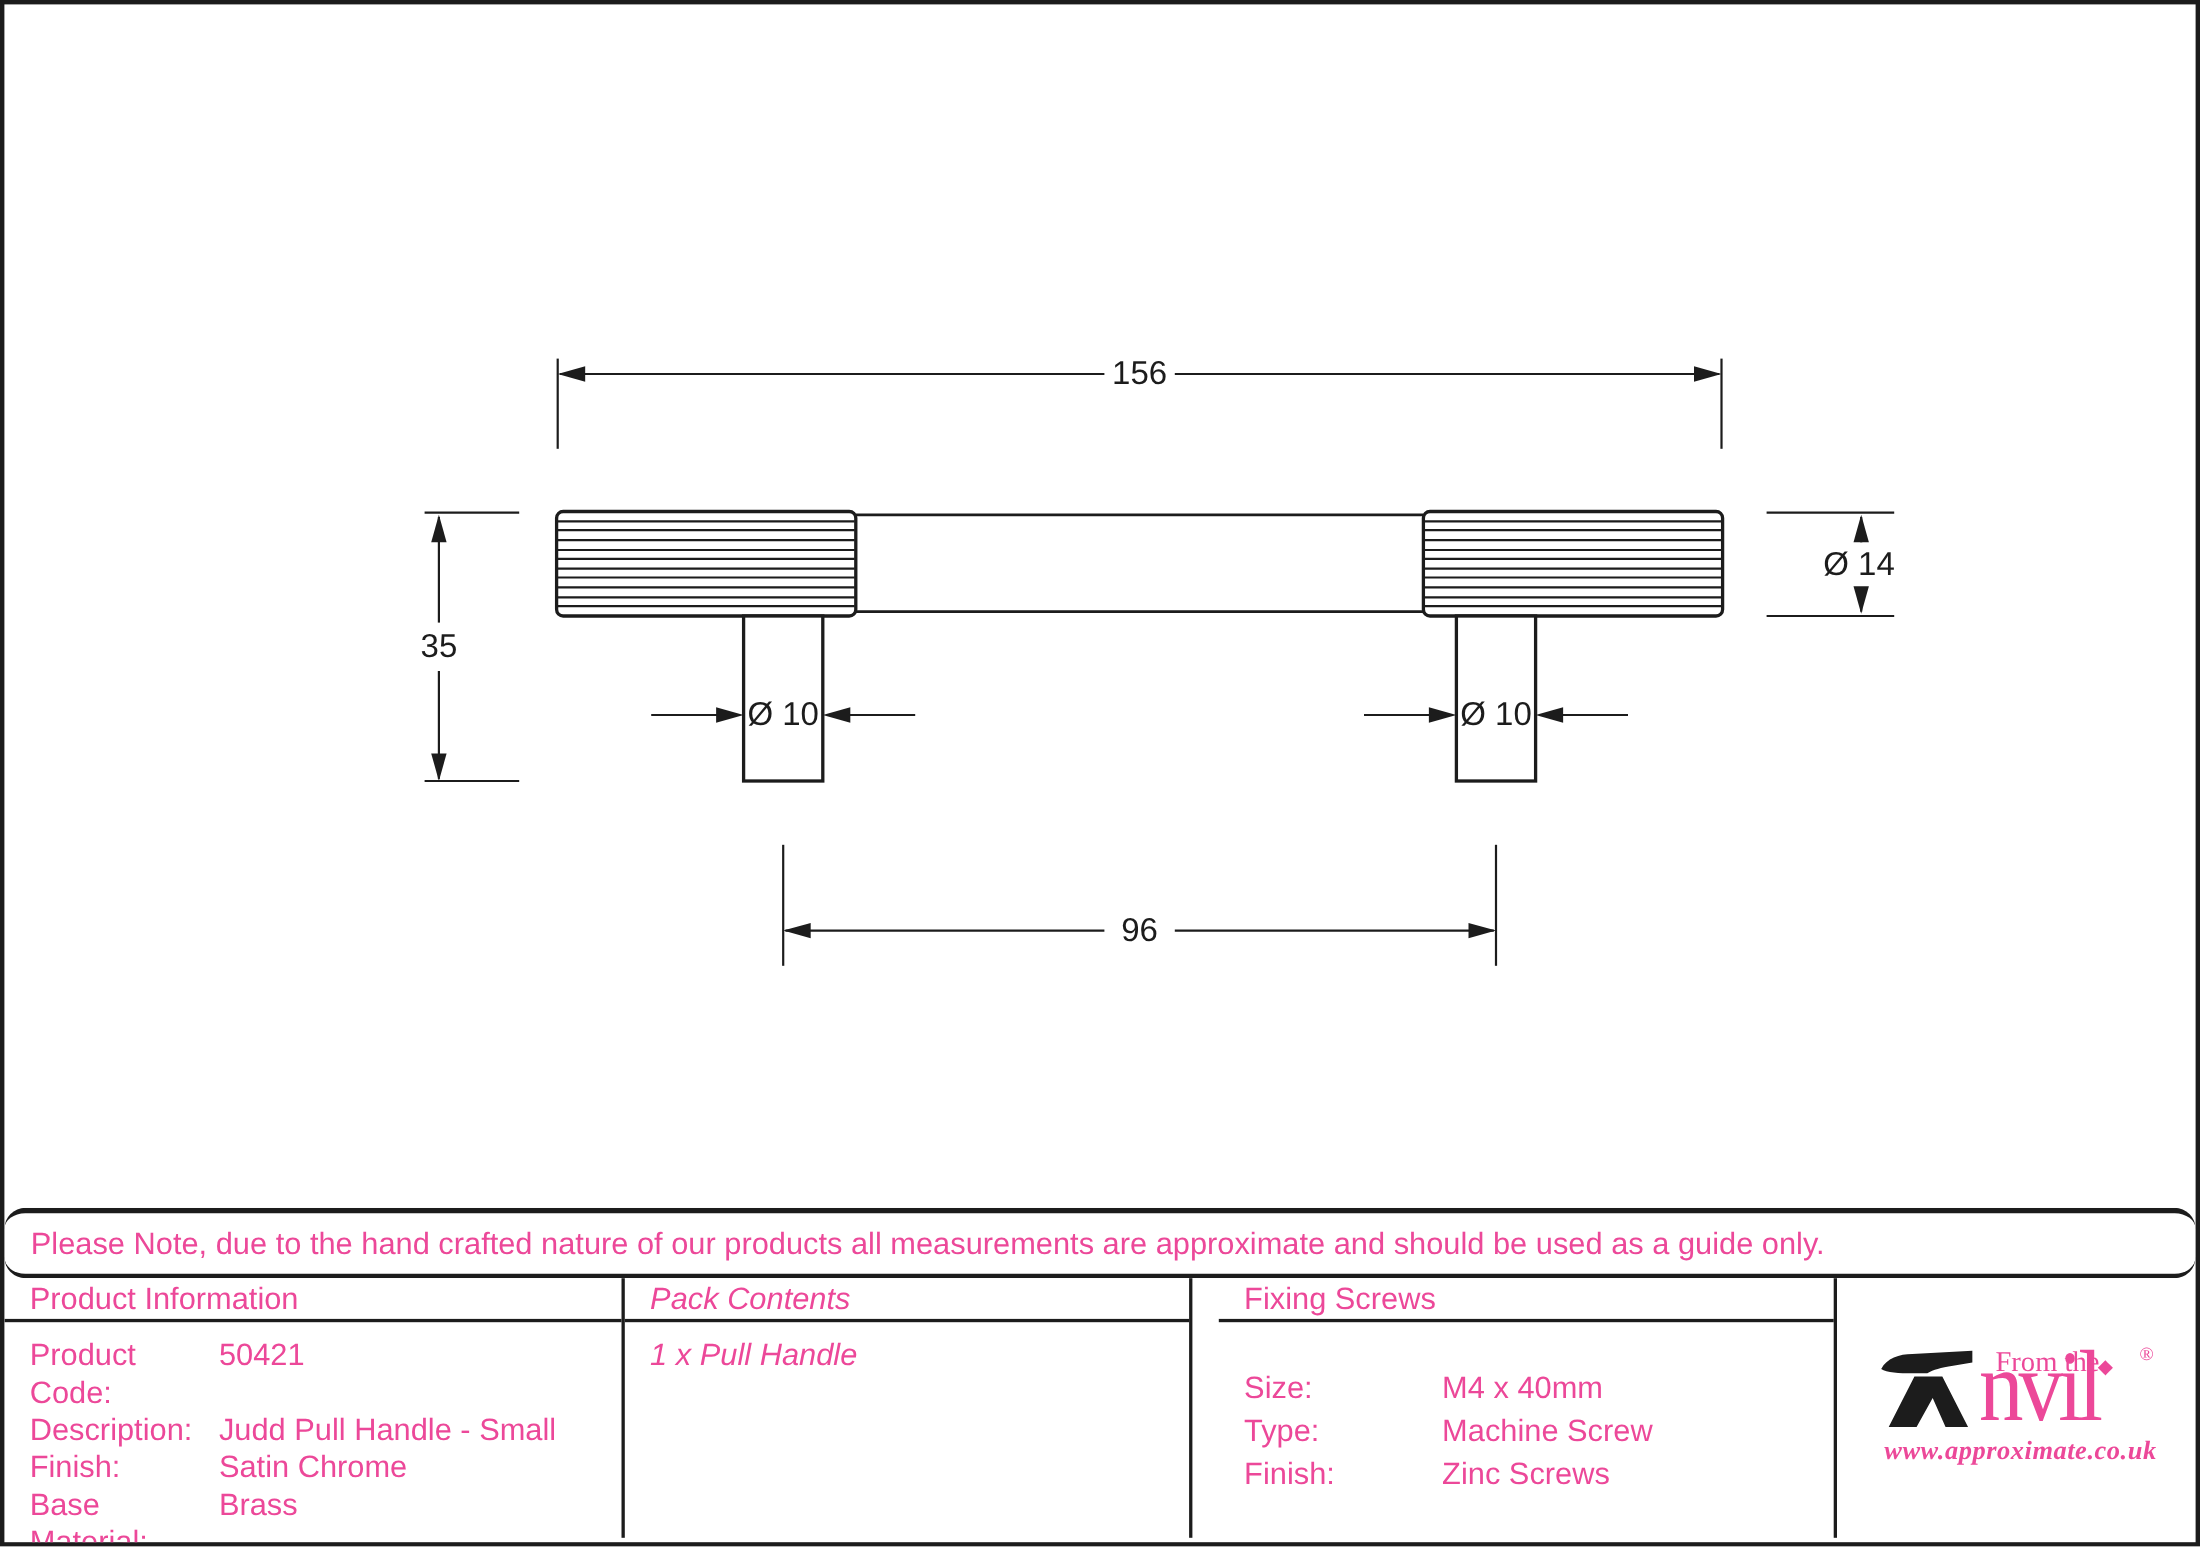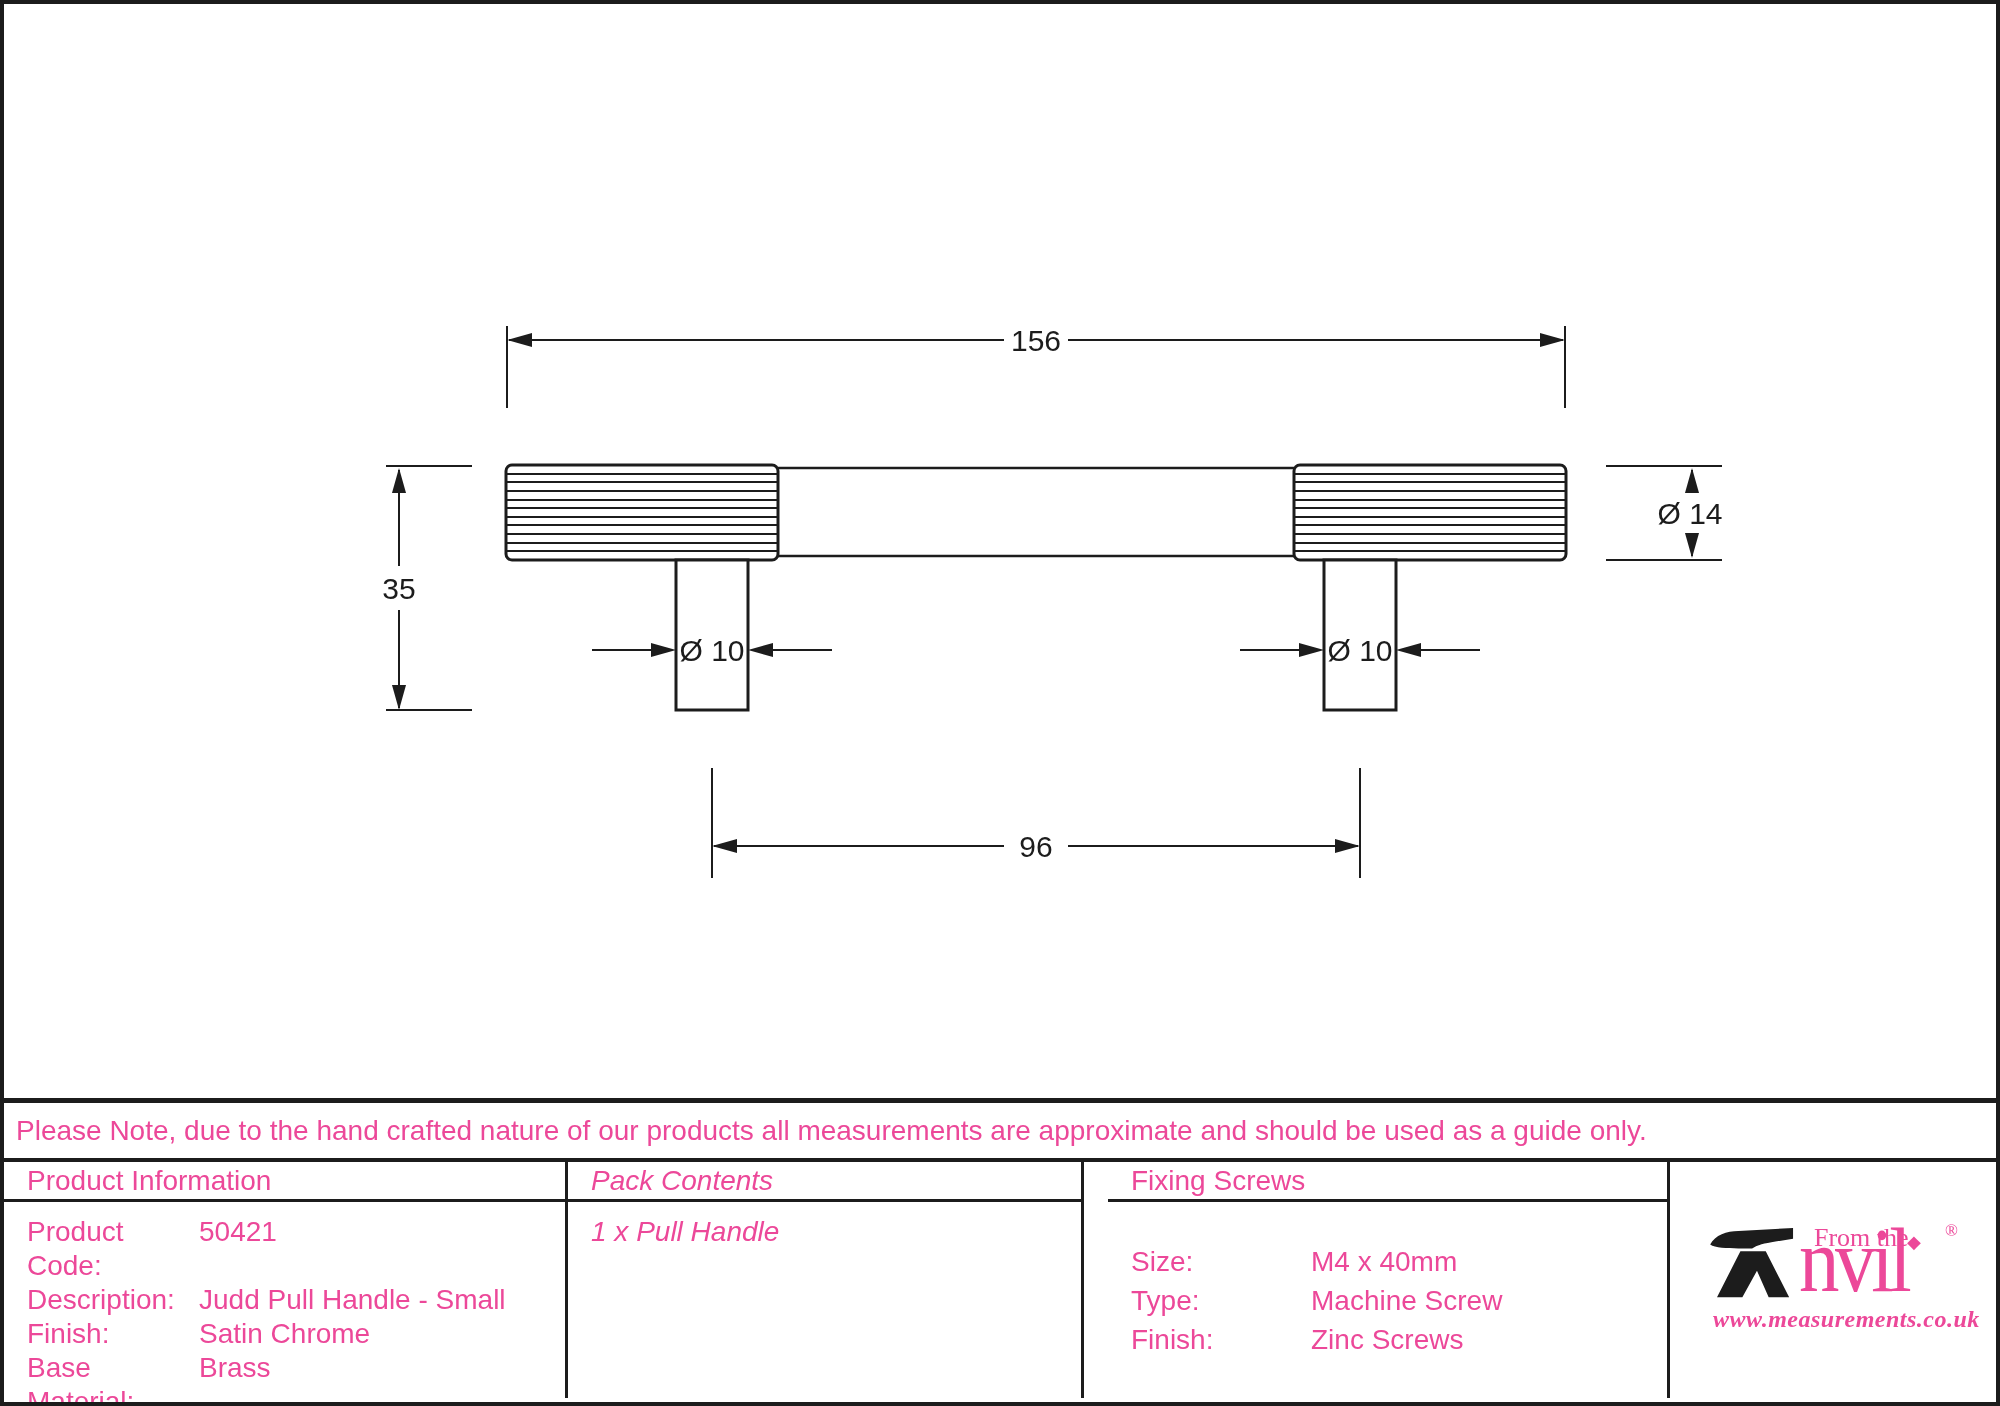--- a/index.html
+++ b/index.html
@@ -20,22 +20,23 @@
     fill:#1c1c1c;
   }
 
   
   .note-band {
     position:absolute; left:0; top:1094px; width:1992px; height:64px;
     box-sizing:border-box;
     border-top:5px solid #1c1c1c;
     border-bottom:4px solid #1c1c1c;
     display:flex; align-items:center;
-    padding-left:12px;
+    padding-left:24px;
     font-size:28px;
+    border-radius:19px;
   }
 
   
   .spec-table {
     position:absolute; left:0; top:1158px; width:1992px; height:236px;
     display:flex;
   }
   .cell { box-sizing:border-box; height:100%; }
   .cell.with-divider { border-right:3px solid #1c1c1c; }
   .c1 { width:564px; }
@@ -246,18 +247,18 @@
     <div class="cell c4">
       <div class="logo">
         <svg class="anvil-mark" viewBox="0 0 100 80">
           <path fill="#1c1c1c" d="M3,19 C8,9 20,5 32,5 L88,2 L88,13 L70,16 C58,18 52,19.5 46,23 L32,23 C20,23 8,22.5 3,19 Z"></path>
           <path fill="#1c1c1c" d="M34,26 L60,26 L84,73 L63,73 L51,46 L36,73 L10,73 Z"></path>
         </svg>
         <span class="brand-word">nvil</span>
         <span class="from-the">From the</span>
         <span class="diamond-dot">◆</span>
         <span class="reg-mark">®</span>
-        <span class="website">www.measurements.co.uk</span>
+        <span class="website">www.approximate.co.uk</span>
       </div>
     </div>
 
   </div>
 </div>
 
 </body></html>

